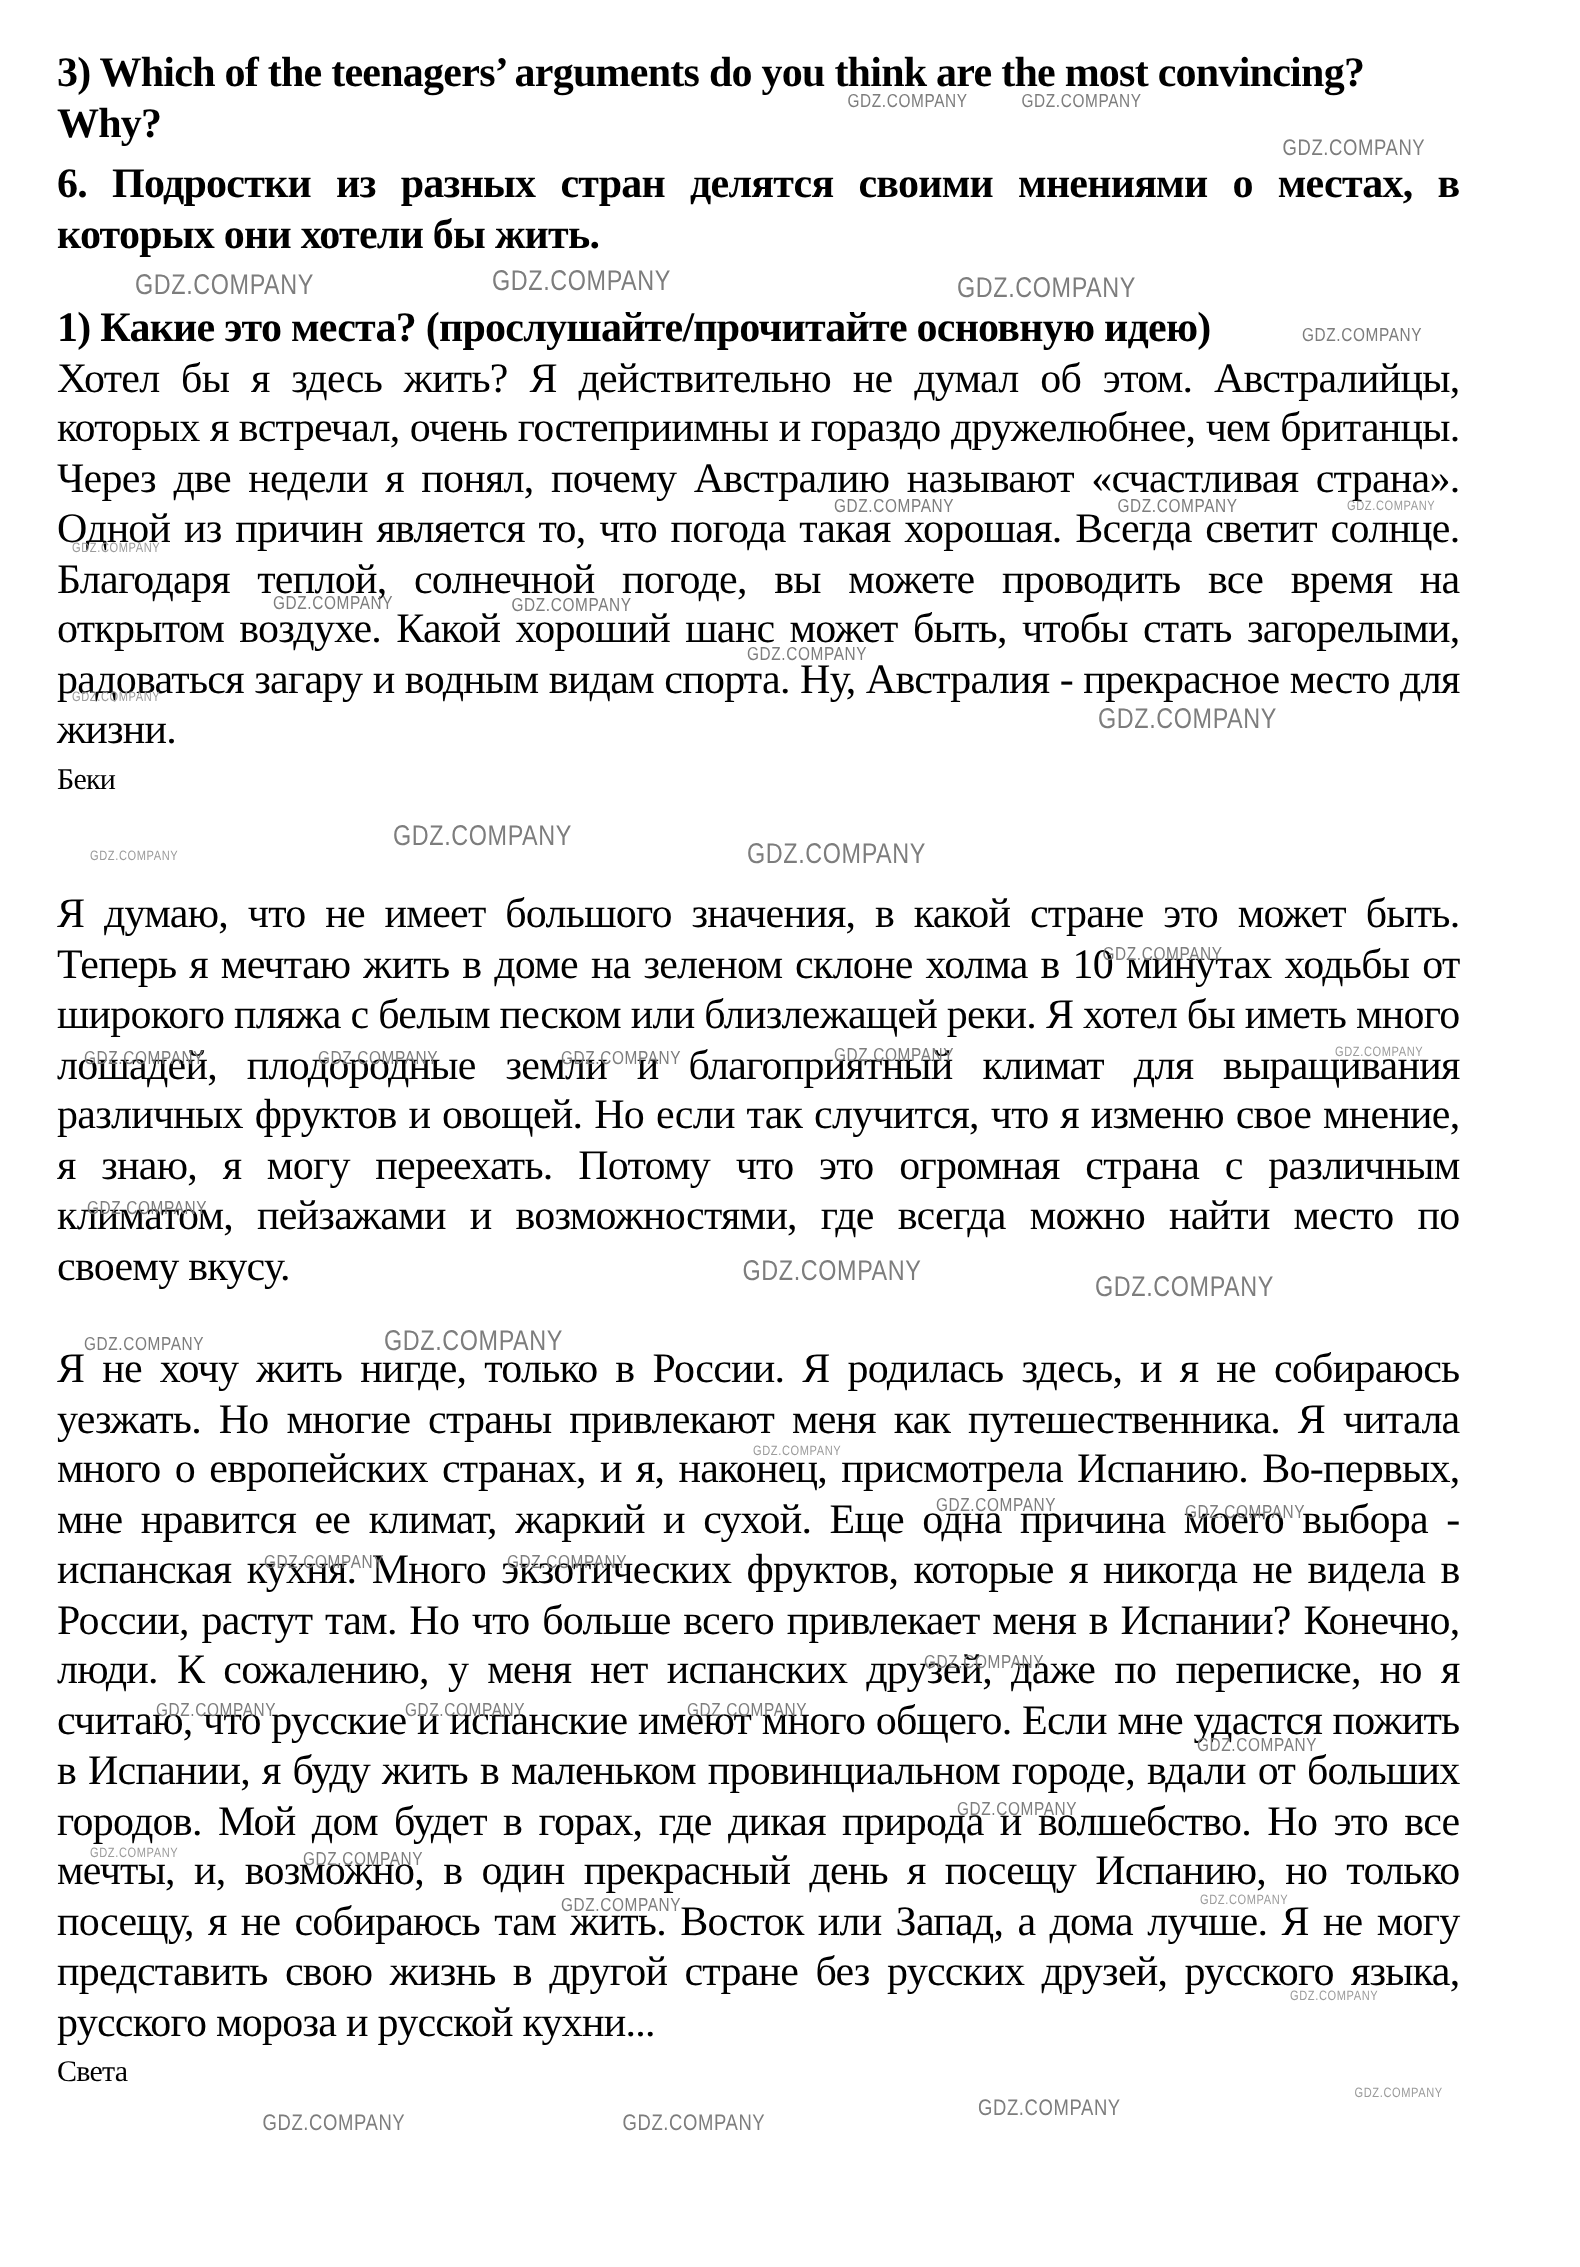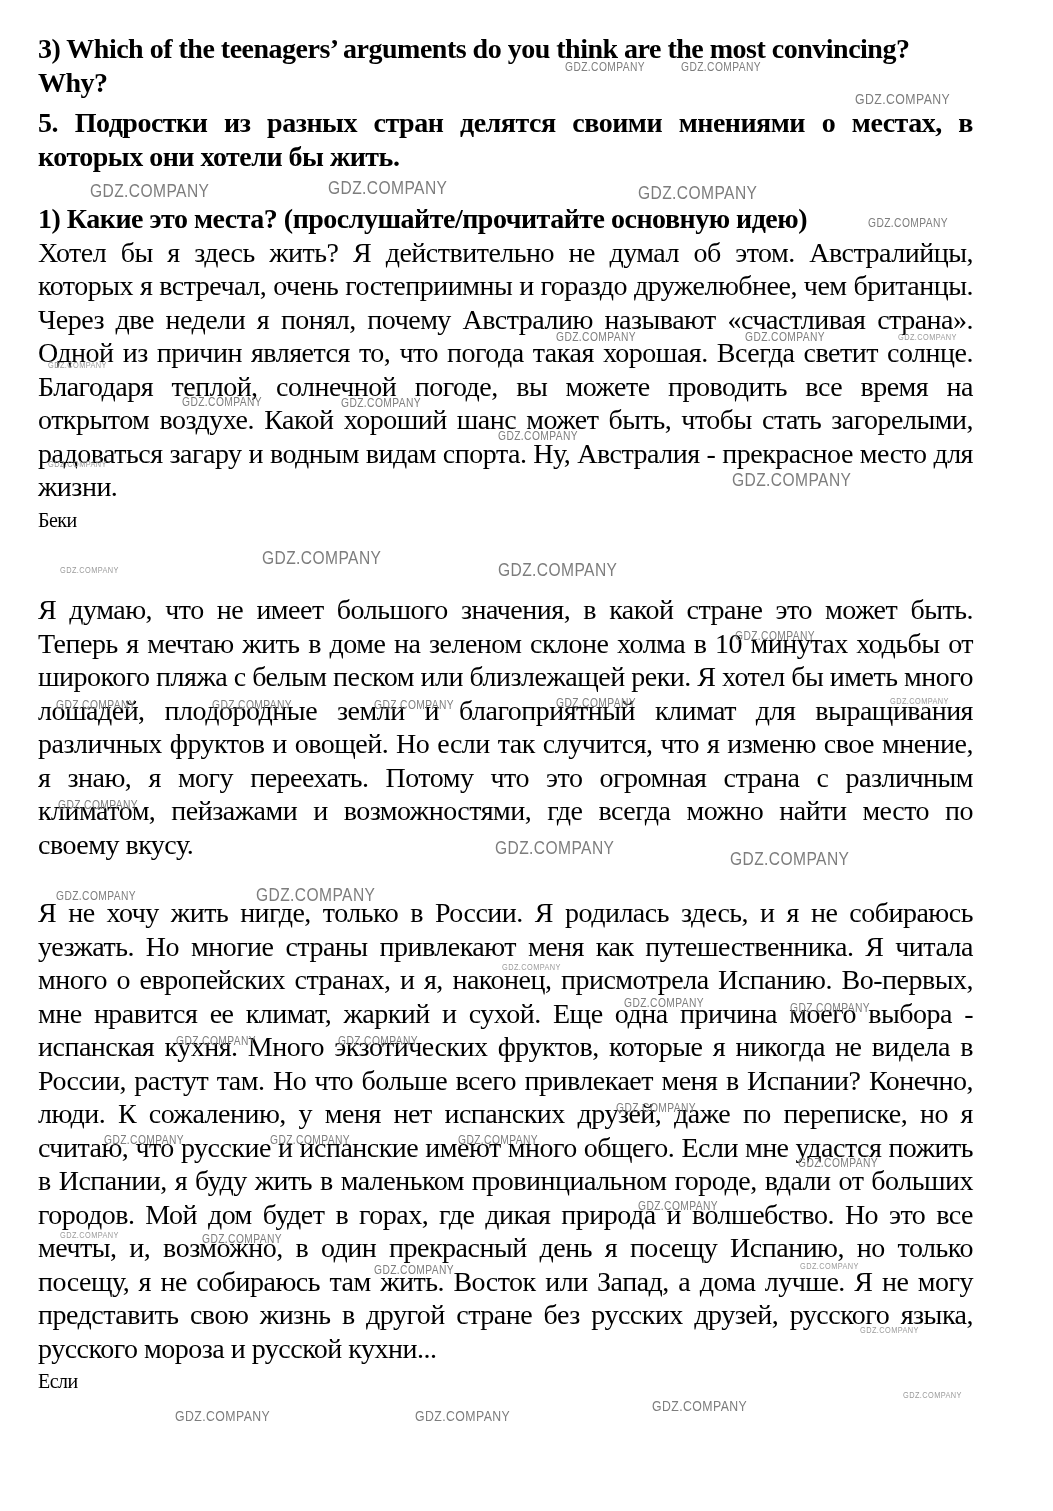--- a/index.html
+++ b/index.html
@@ -66,36 +66,36 @@
 </style>
 </head>
 <body>
 
 <div class="page">
 
   <div class="content">
 
     <p class="heading heading-en">3) Which of the teenagers’ arguments do you think are the most convincing? Why?</p>
 
-    <p class="heading heading-ru">5. Подростки из разных стран делятся своими мнениями о местах, в которых они хотели бы жить.</p>
+    <p class="heading heading-ru">6. Подростки из разных стран делятся своими мнениями о местах, в которых они хотели бы жить.</p>
 
     <p class="heading subheading">1) Какие это места? (прослушайте/прочитайте основную идею)</p>
 
     <div class="opinion opinion-1">
       <span>Хотел бы я здесь жить? Я действительно не думал об этом. Австралийцы, которых я встречал, очень гостеприимны и гораздо дружелюбнее, чем британцы. Через две недели я понял, почему Австралию называют «счастливая страна». Одной из причин является то, что погода такая хорошая. Всегда светит солнце. Благодаря теплой, солнечной погоде, вы можете проводить все время на открытом воздухе. Какой хороший шанс может быть, чтобы стать загорелыми, радоваться загару и водным видам спорта. Ну, Австралия - прекрасное место для жизни.</span>
       <div class="signature">Беки</div>
     </div>
 
     <div class="opinion opinion-2">
       <span>Я думаю, что не имеет большого значения, в какой стране это может быть. Теперь я мечтаю жить в доме на зеленом склоне холма в 10 минутах ходьбы от широкого пляжа с белым песком или близлежащей реки. Я хотел бы иметь много лошадей, плодородные земли и благоприятный климат для выращивания различных фруктов и овощей. Но если так случится, что я изменю свое мнение, я знаю, я могу переехать. Потому что это огромная страна с различным климатом, пейзажами и возможностями, где всегда можно найти место по своему вкусу.</span>
     </div>
 
     <div class="opinion opinion-3">
       <span>Я не хочу жить нигде, только в России. Я родилась здесь, и я не собираюсь уезжать. Но многие страны привлекают меня как путешественника. Я читала много о европейских странах, и я, наконец, присмотрела Испанию. Во-первых, мне нравится ее климат, жаркий и сухой. Еще одна причина моего выбора - испанская кухня. Много экзотических фруктов, которые я никогда не видела в России, растут там. Но что больше всего привлекает меня в Испании? Конечно, люди. К сожалению, у меня нет испанских друзей, даже по переписке, но я считаю, что русские и испанские имеют много общего. Если мне удастся пожить в Испании, я буду жить в маленьком провинциальном городе, вдали от больших городов. Мой дом будет в горах, где дикая природа и волшебство. Но это все мечты, и, возможно, в один прекрасный день я посещу Испанию, но только посещу, я не собираюсь там жить. Восток или Запад, а дома лучше. Я не могу представить свою жизнь в другой стране без русских друзей, русского языка, русского мороза и русской кухни...</span>
-      <div class="signature">Если</div>
+      <div class="signature">Света</div>
     </div>
 
   </div>
 
   <div class="watermark-layer">
       <span class="wm wm-sm" style="left: 565px; top: 60px;">GDZ.COMPANY</span>
       <span class="wm wm-sm" style="left: 681px; top: 60px;">GDZ.COMPANY</span>
       <span class="wm wm-md" style="left: 855px; top: 90px;">GDZ.COMPANY</span>
       <span class="wm wm-lg" style="left: 90px; top: 180px;">GDZ.COMPANY</span>
       <span class="wm wm-lg" style="left: 328px; top: 177px;">GDZ.COMPANY</span>

